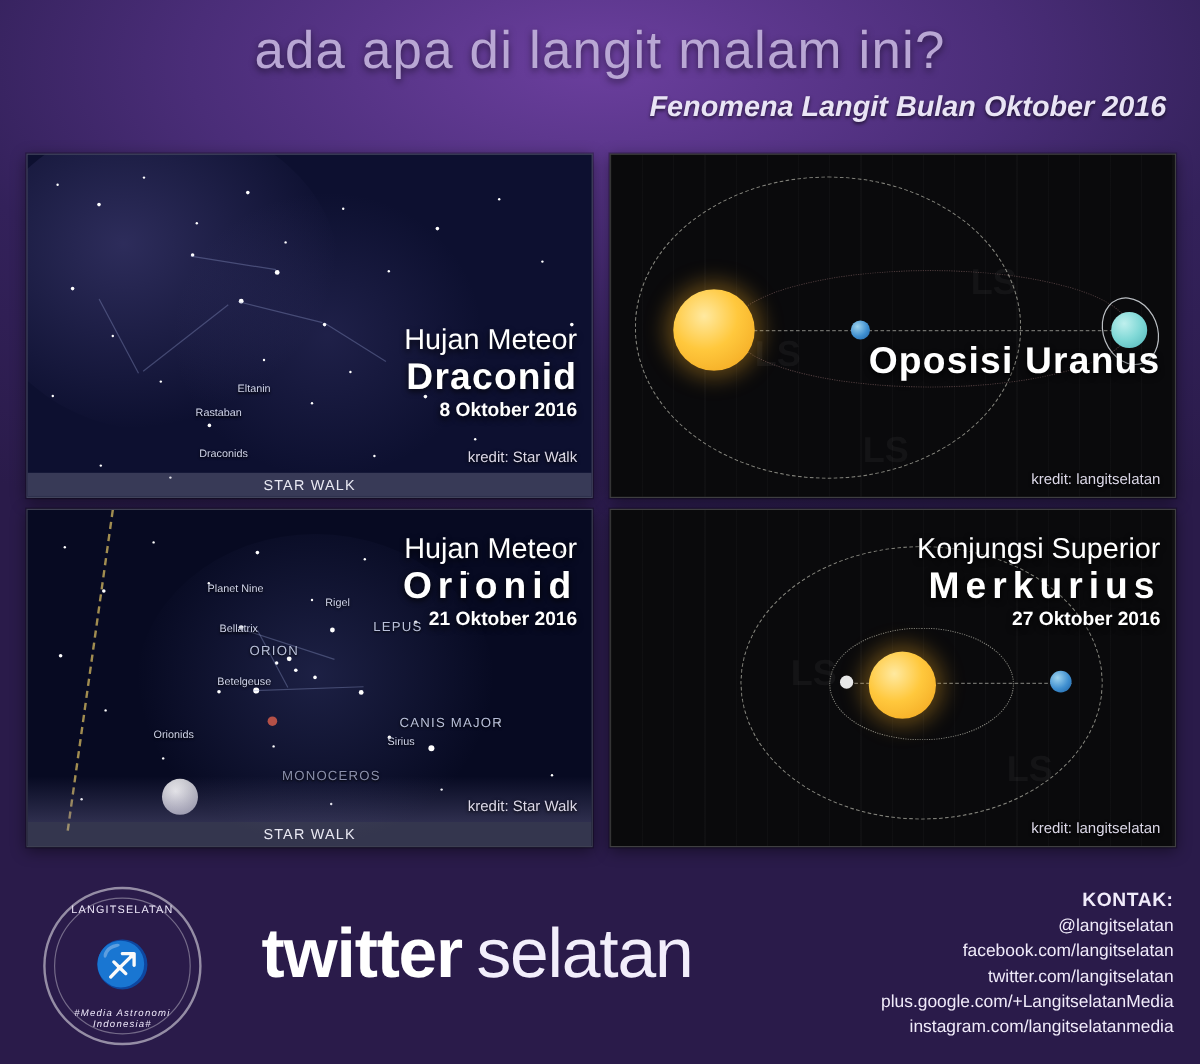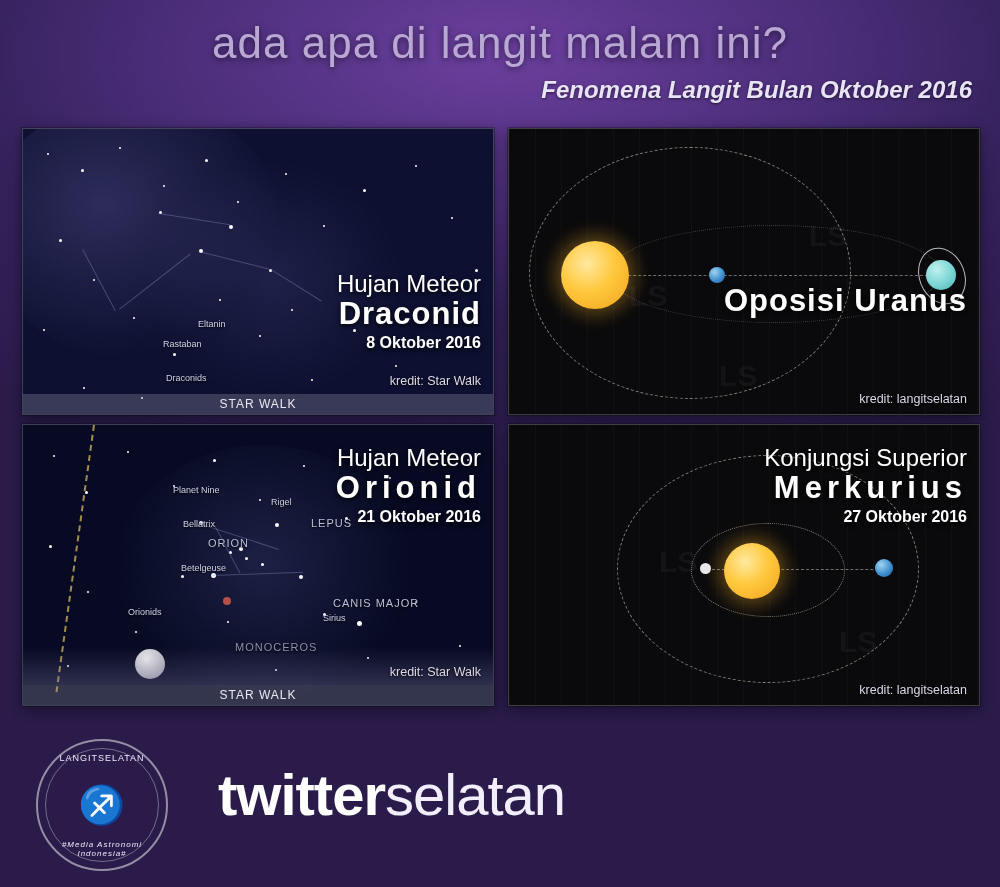--- a/index.html
+++ b/index.html
@@ -100,21 +100,21 @@
   .logo .txt-top{top:12px;}
   .logo .txt-bot{bottom:11px;font-size:8px;font-style:italic;}
   .logo .fig{
     position:absolute;left:50%;top:50%;transform:translate(-50%,-50%);
     color:#e6dcf7;font-size:38px;line-height:1;
   }
   .brand{
     position:absolute;left:218px;top:44px;font-size:58px;color:#fff;letter-spacing:-1px;
   }
   .brand b{font-weight:700;}
-  .brand span{font-weight:300;color:#f2eefb;}
+  .brand span{font-weight:300;color:#f2eefb;margin-left:12px;}
   .contact{
     position:absolute;right:22px;top:22px;text-align:right;color:#f0ebfa;font-size:14.5px;line-height:1.45;
   }
   .contact .k{font-weight:700;font-size:16px;letter-spacing:.5px;}
 </style>
 </head>
 <body>
 
 <div id="poster">
 
@@ -290,15 +290,23 @@
       <div class="inner"></div>
       <div class="txt-top">LANGITSELATAN</div>
       <div class="fig">♐</div>
       <div class="txt-bot">#Media Astronomi Indonesia#</div>
     </div>
 
     <div class="brand">
       <b>twitter</b><span>selatan</span>
     </div>
 
+    <div class="contact">
+      <div class="k">KONTAK:</div>
+      <div>@langitselatan</div>
+      <div>facebook.com/langitselatan</div>
+      <div>twitter.com/langitselatan</div>
+      <div>plus.google.com/+LangitselatanMedia</div>
+      <div>instagram.com/langitselatanmedia</div>
+    </div>
   </div>
 
 </div>
 
 </body></html>

